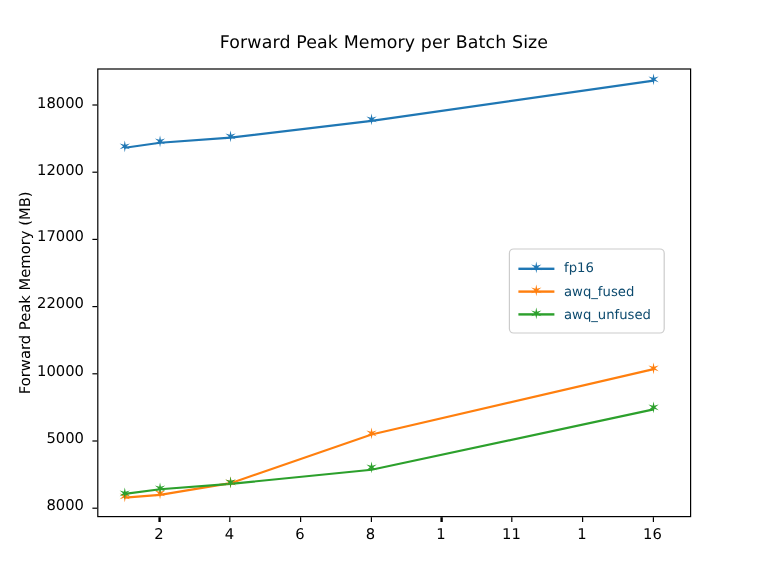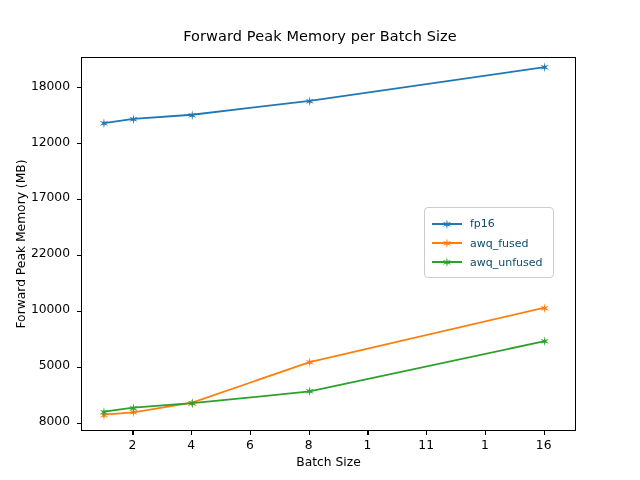--- a/index.html
+++ b/index.html
@@ -70,21 +70,20 @@
   .legend-label{font-size:11px;color:#0c4a6e;white-space:nowrap;}
 </style>
 </head>
 <body>
 
 <div id="figure">
 
   <div id="chart-title">Forward Peak Memory per Batch Size</div>
 
   <div id="ylabel">Forward Peak Memory (MB)</div>
-  <div id="xlabel">Batch Size</div>
 
   <div id="yticks-holder">
       <div class="y-tick-row" style="top: 422.614px;">
         <span class="mark"></span>
         <span class="lbl">8000</span>
       </div>
       <div class="y-tick-row" style="top: 366.71px;">
         <span class="mark"></span>
         <span class="lbl">5000</span>
       </div>

